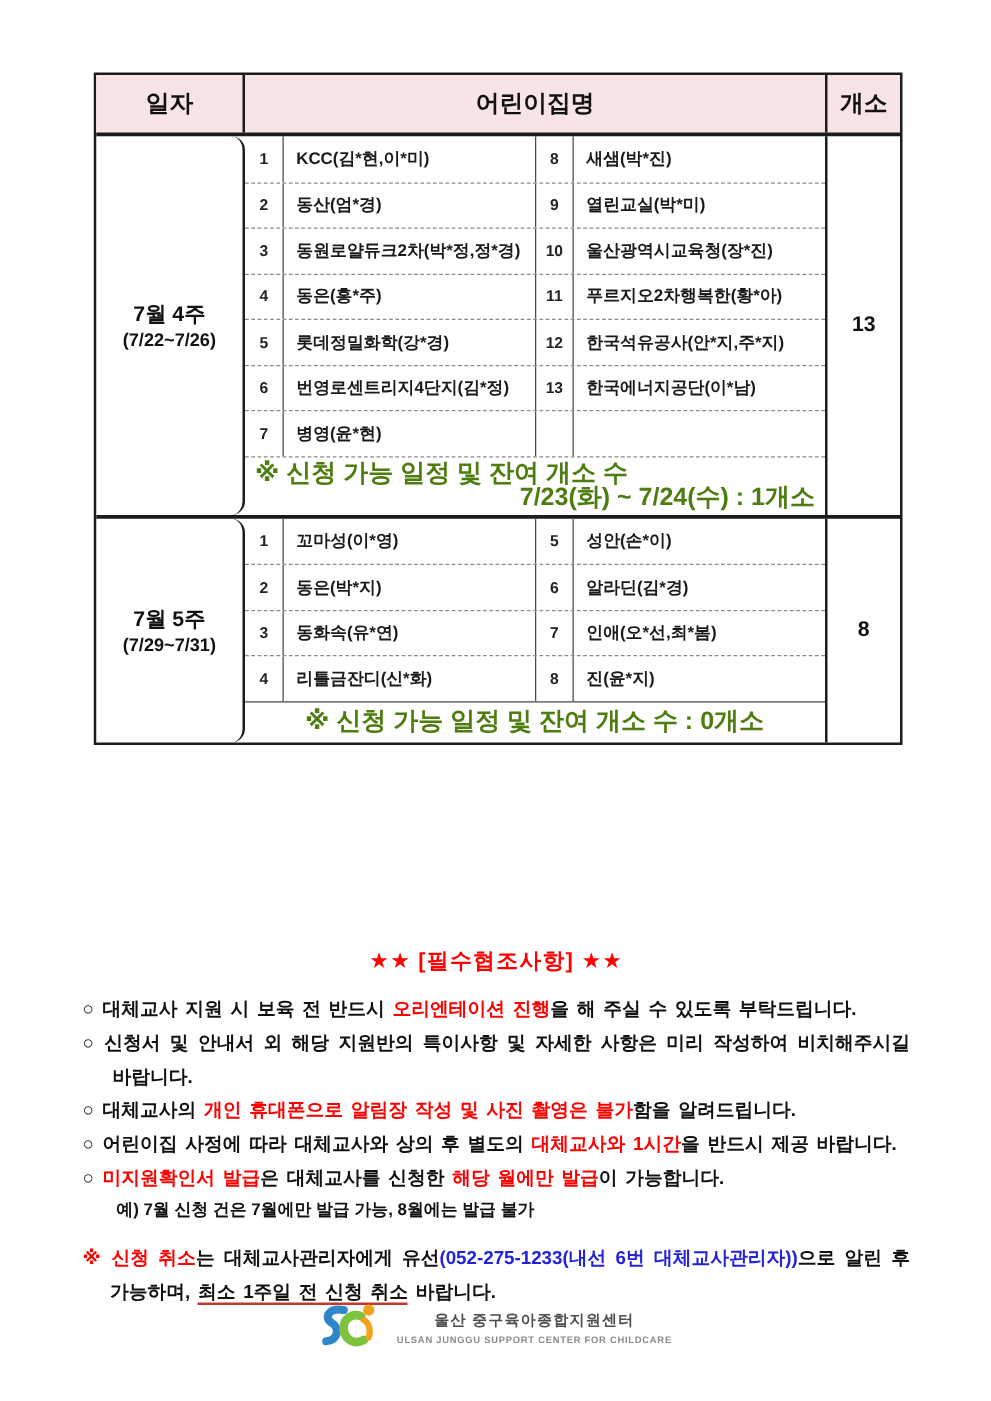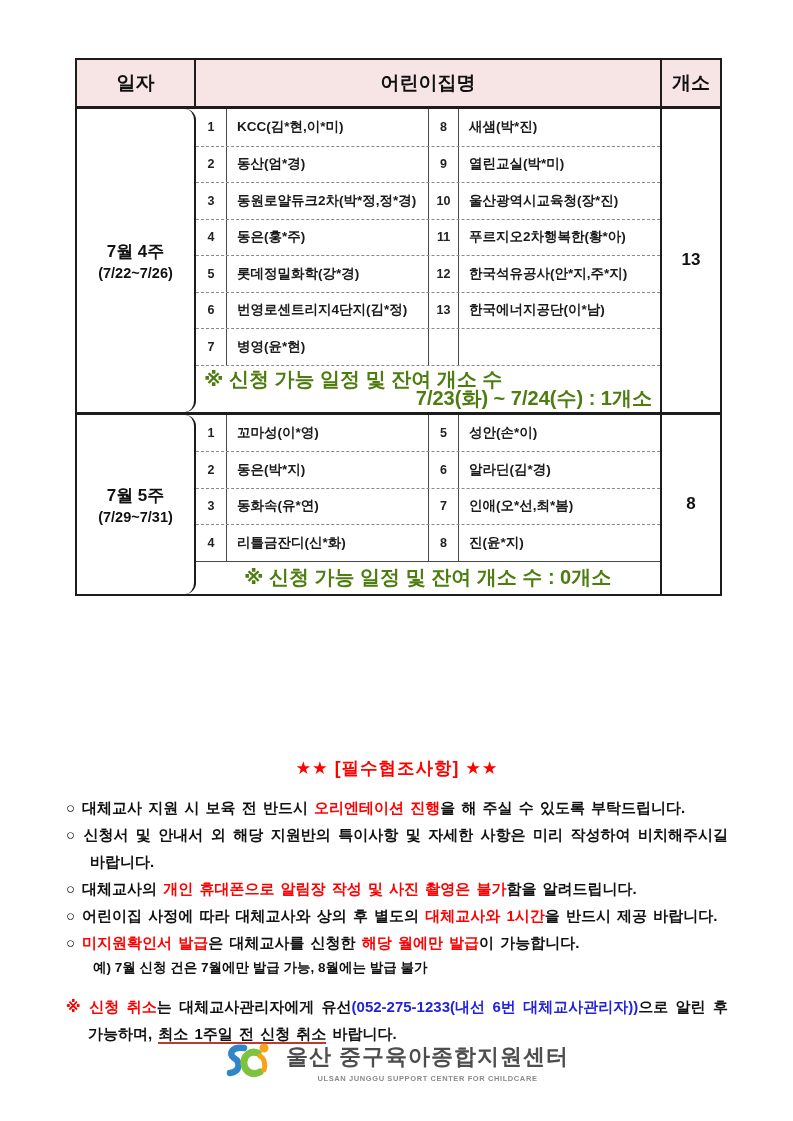--- a/index.html
+++ b/index.html
@@ -41,21 +41,21 @@
   .sg-r{color:#fe0000;}
   .sg-b{color:#2222dd;}
   .sg-u{border-bottom:2px solid #c03a2b;padding-bottom:0px;}
   .n-example{font-size:13.5px;font-weight:700;color:#111;line-height:24px;padding-left:27px;}
   .n-cancel{margin-top:13px;font-size:15px;font-weight:700;color:#111;line-height:27px;text-align:justify;word-spacing:2px;padding-left:22px;text-indent:-22px;}
 
   
   .footer-logo{position:absolute;left:0;top:1040px;width:793px;display:flex;align-items:center;justify-content:center;}
   .logo-mark{width:52px;height:44px;margin-right:10px;flex:none;}
   .logo-text{display:flex;flex-direction:column;align-items:center;}
-  .logo-kr{font-size:22px;font-weight:700;color:#4d4d4d;letter-spacing:1px;}
+  .logo-kr{font-size:12px;font-weight:700;color:#4d4d4d;letter-spacing:1px;}
   .logo-en{font-size:7.5px;font-weight:700;color:#8a8a8a;letter-spacing:0.6px;margin-top:2px;}
 </style>
 </head>
 <body>
 
 <div class="page">
 
   <div class="doc-table">
     <div class="t-header">
       <div class="h-date">일자</div>

